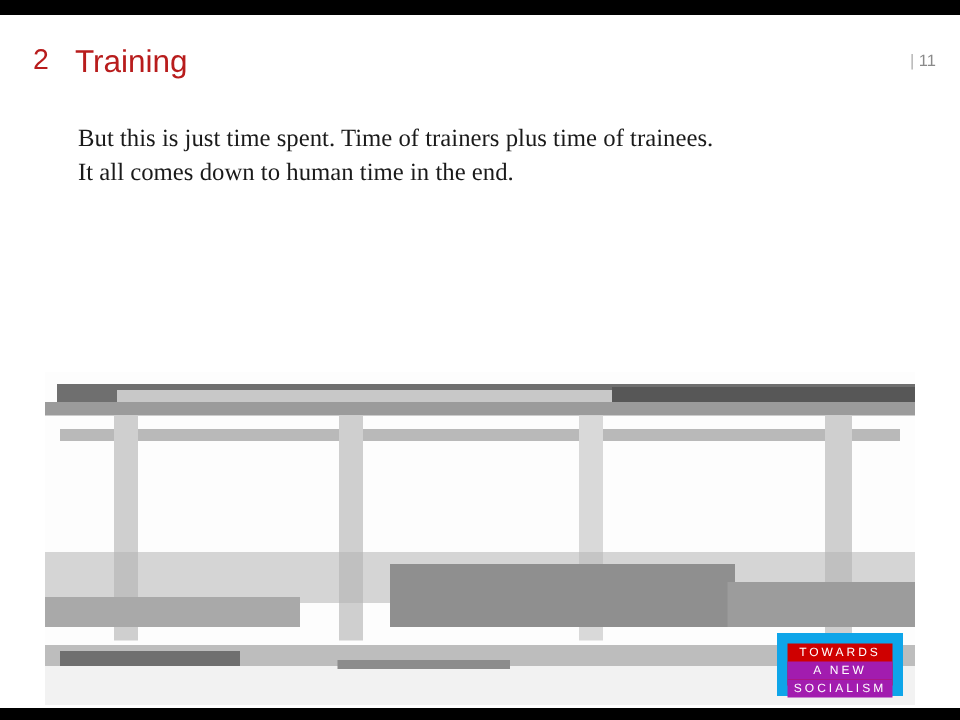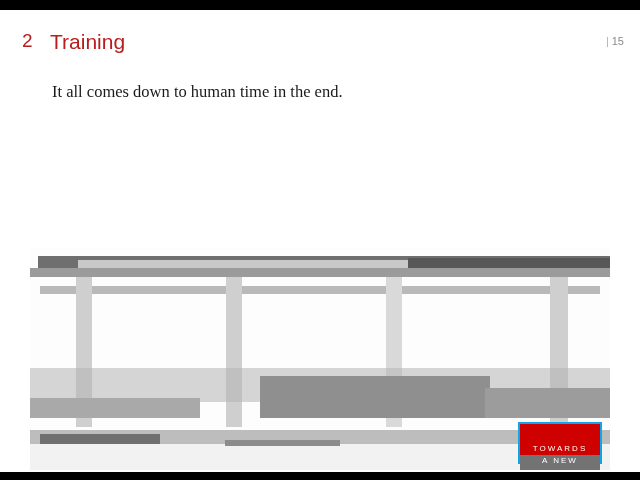--- a/index.html
+++ b/index.html
@@ -219,34 +219,34 @@
     height: 6px;
     background: #8c8c8c;
   }
   .logo {
     position: absolute;
     left: 488px;
     top: 174px;
     width: 84px;
     height: 42px;
     background: #cf0000;
-    border: 2px solid #0ea5e9;
+    border: 7px solid #0ea5e9;
     box-sizing: border-box;
-    padding-top: 19px;
+    padding-top: 0;
   }
   .logo div {
     color: #ffffff;
     font-family: "Liberation Sans", sans-serif;
     font-size: 8px;
     letter-spacing: 2px;
     text-align: center;
     line-height: 12px;
   }
   .logo .band {
-    background: #737373;
+    background: #a21caf;
     display: block;
   }
   .bottom-black {
     position: absolute;
     left: 0;
     top: 472px;
     width: 640px;
     height: 8px;
     background: #000;
   }
@@ -257,25 +257,26 @@
 <div class="slide">
 
   <div class="top-strip">
     <span class="ghost"></span>
   </div>
 
   <div class="title-row">
     <span class="title-num">2</span>
     <span class="title-text">Training</span>
     <span class="pagenum">
-      <span class="bar">|</span><span>15</span>
+      <span class="bar">|</span><span>11</span>
     </span>
   </div>
 
   <div class="body-text">
+    <p>But this is just time spent. Time of trainers plus time of trainees.</p>
     <p>It all comes down to human time in the end.</p>
   </div>
 
   <div class="photo">
     <div class="sky"></div>
     <div class="roof">
       <div class="roof-light"></div>
       <div class="roof-dark"></div>
     </div>
     <div class="roof2"></div>

